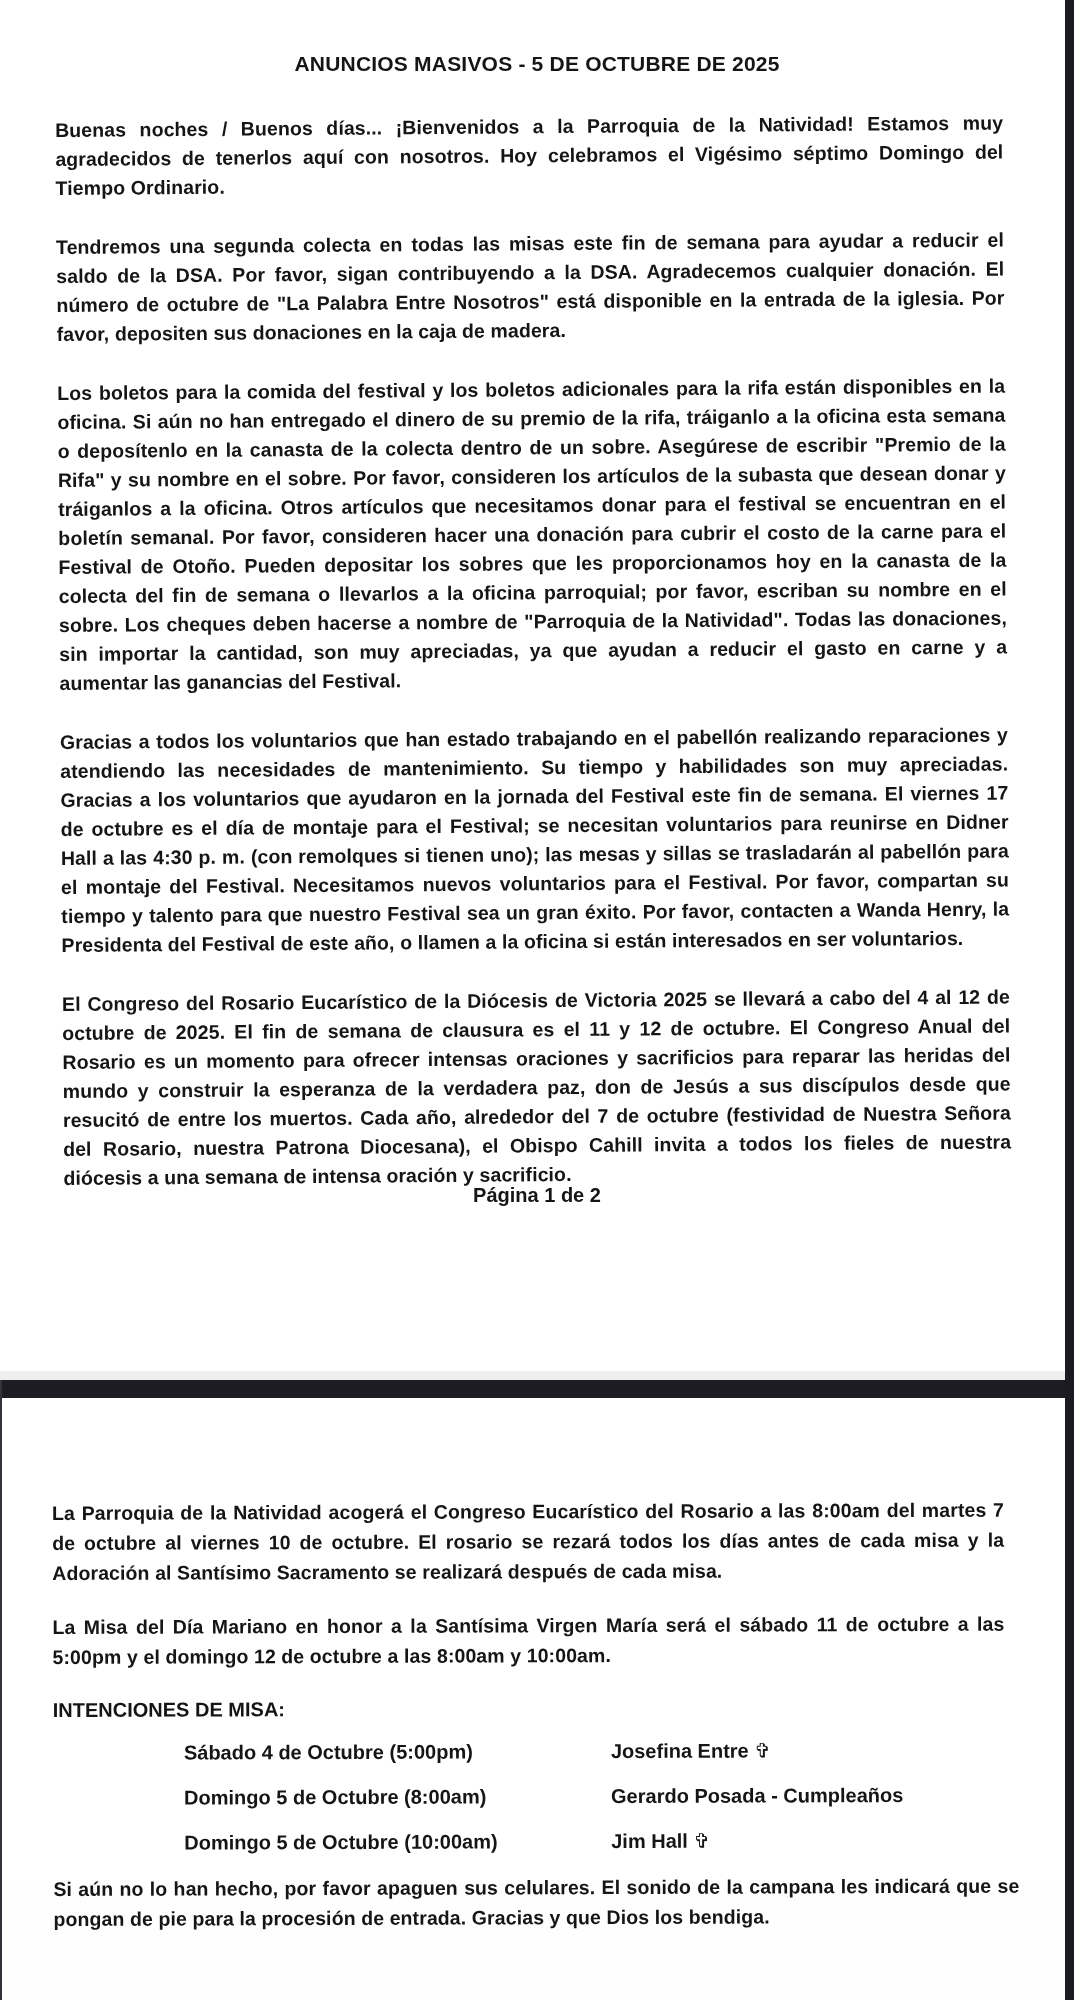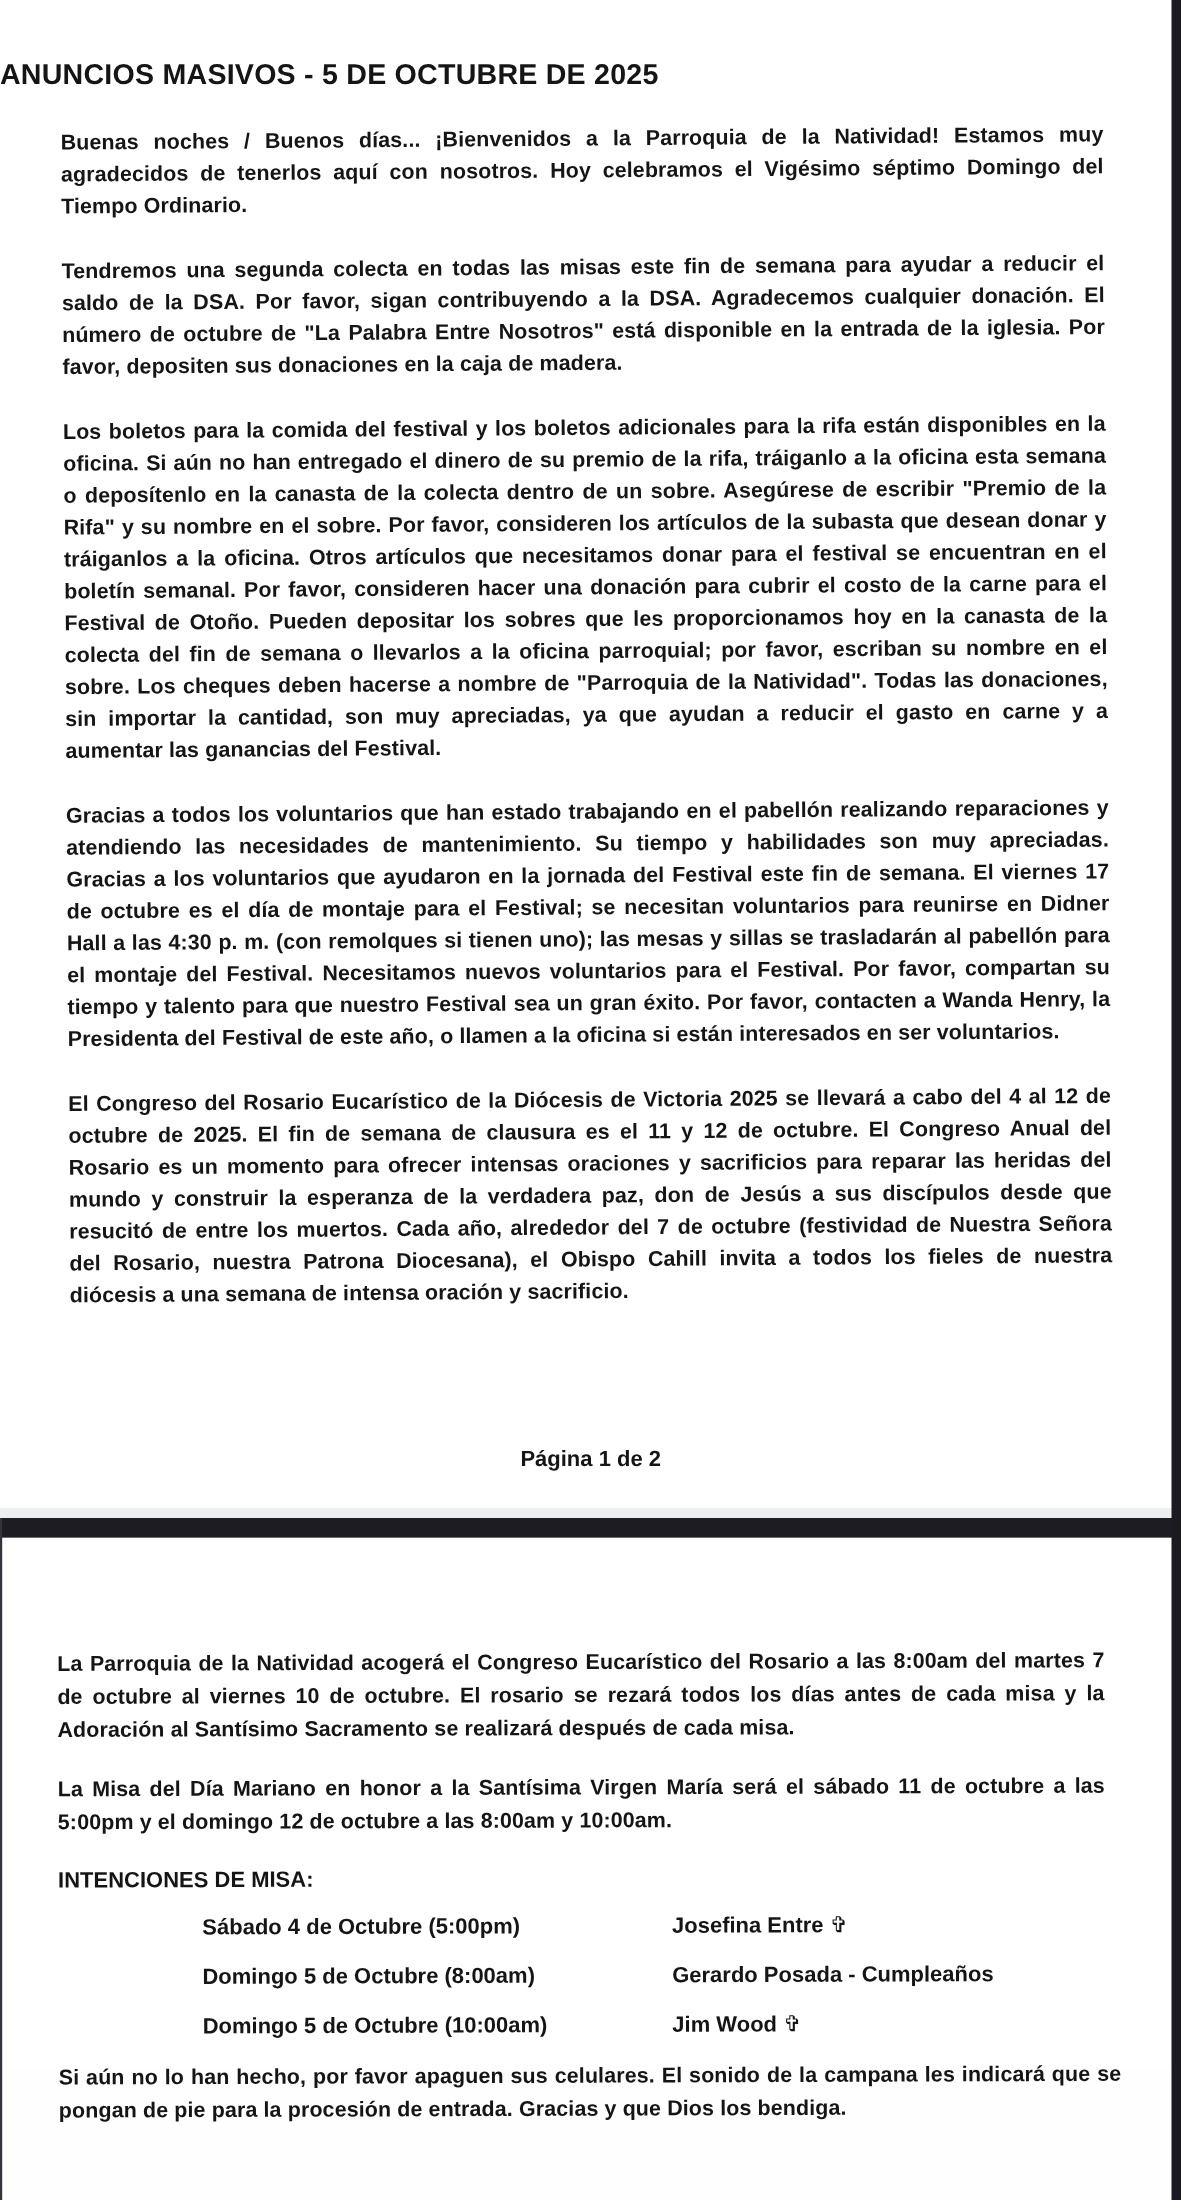--- a/index.html
+++ b/index.html
@@ -21,39 +21,39 @@
   }
   
   .page1 {
     position: absolute; top: 0; left: 0;
     width: 100%; height: 1371px;
     background: #ffffff;
   }
   .title {
     position: absolute; top: 52px; left: 0;
     width: 100%; margin: 0;
-    text-align: left;
-    font-size: 26px;
+    text-align: center;
+    font-size: 21px;
     letter-spacing: 0.2px;
   }
   .body1 {
     position: absolute; top: 116px; left: 55px;
     width: 948px;
     transform: rotate(-0.45deg);
     transform-origin: 0 0;
   }
   .body1 p {
     margin: 0 0 30px;
     font-size: 19.5px;
     line-height: 29px;
     text-align: justify;
     letter-spacing: 0.1px;
   }
   .pfooter {
-    position: absolute; top: 1316px; left: 0;
+    position: absolute; top: 1184px; left: 0;
     width: 100%;
     text-align: center;
     font-size: 20px;
   }
   
   .edge-shadow {
     position: absolute; top: 1371px; left: 0;
     width: 100%; height: 9px;
     background: #eceef0;
   }
@@ -151,21 +151,21 @@
         <span class="intent-name"><span>Josefina Entre</span> <span class="cross">✞</span></span>
       </div>
 
       <div class="intent-row">
         <span class="intent-date">Domingo 5 de Octubre (8:00am)</span>
         <span class="intent-name"><span>Gerardo Posada - Cumpleaños</span></span>
       </div>
 
       <div class="intent-row">
         <span class="intent-date">Domingo 5 de Octubre (10:00am)</span>
-        <span class="intent-name"><span>Jim Wood</span> <span class="cross">✞</span></span>
+        <span class="intent-name"><span>Jim Hall</span> <span class="cross">✞</span></span>
       </div>
 
       <p class="closing">Si aún no lo han hecho, por favor apaguen sus celulares. El sonido de la campana les indicará que se pongan de pie para la procesión de entrada. Gracias y que Dios los bendiga.</p>
     </div>
   </section>
 
   <div class="right-strip"></div>
   <div class="left-strip"></div>
 </div>
 

